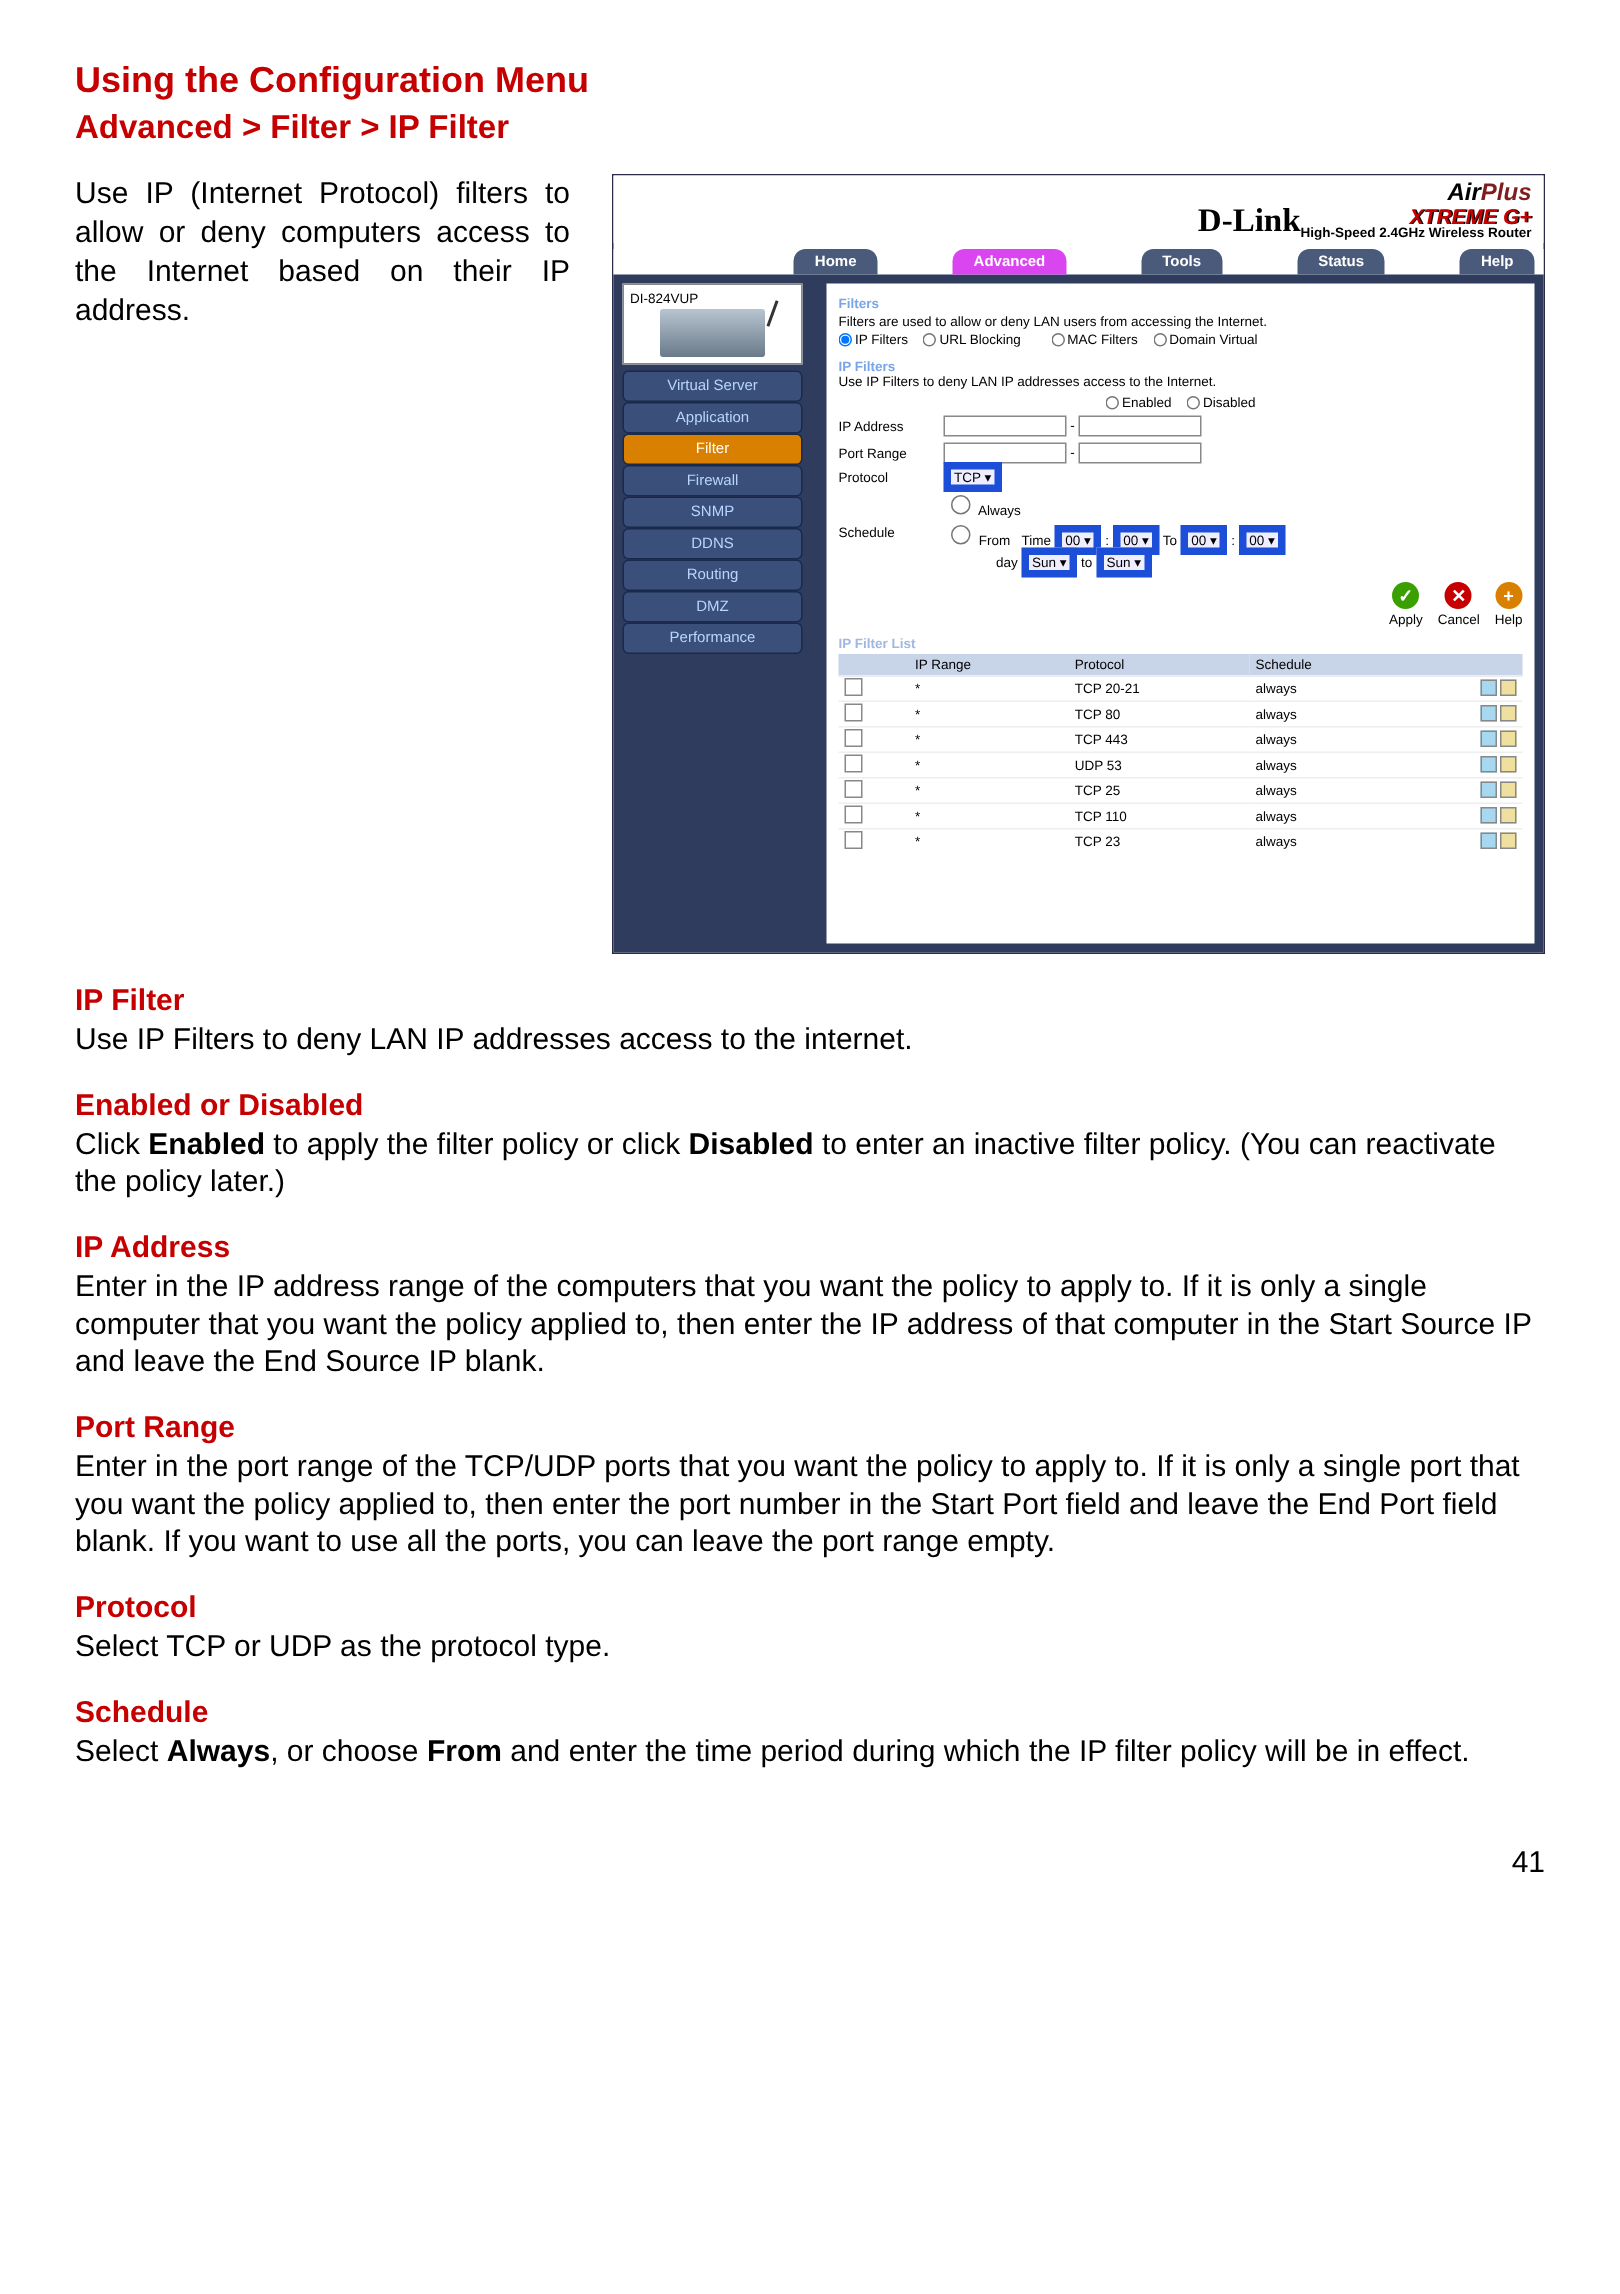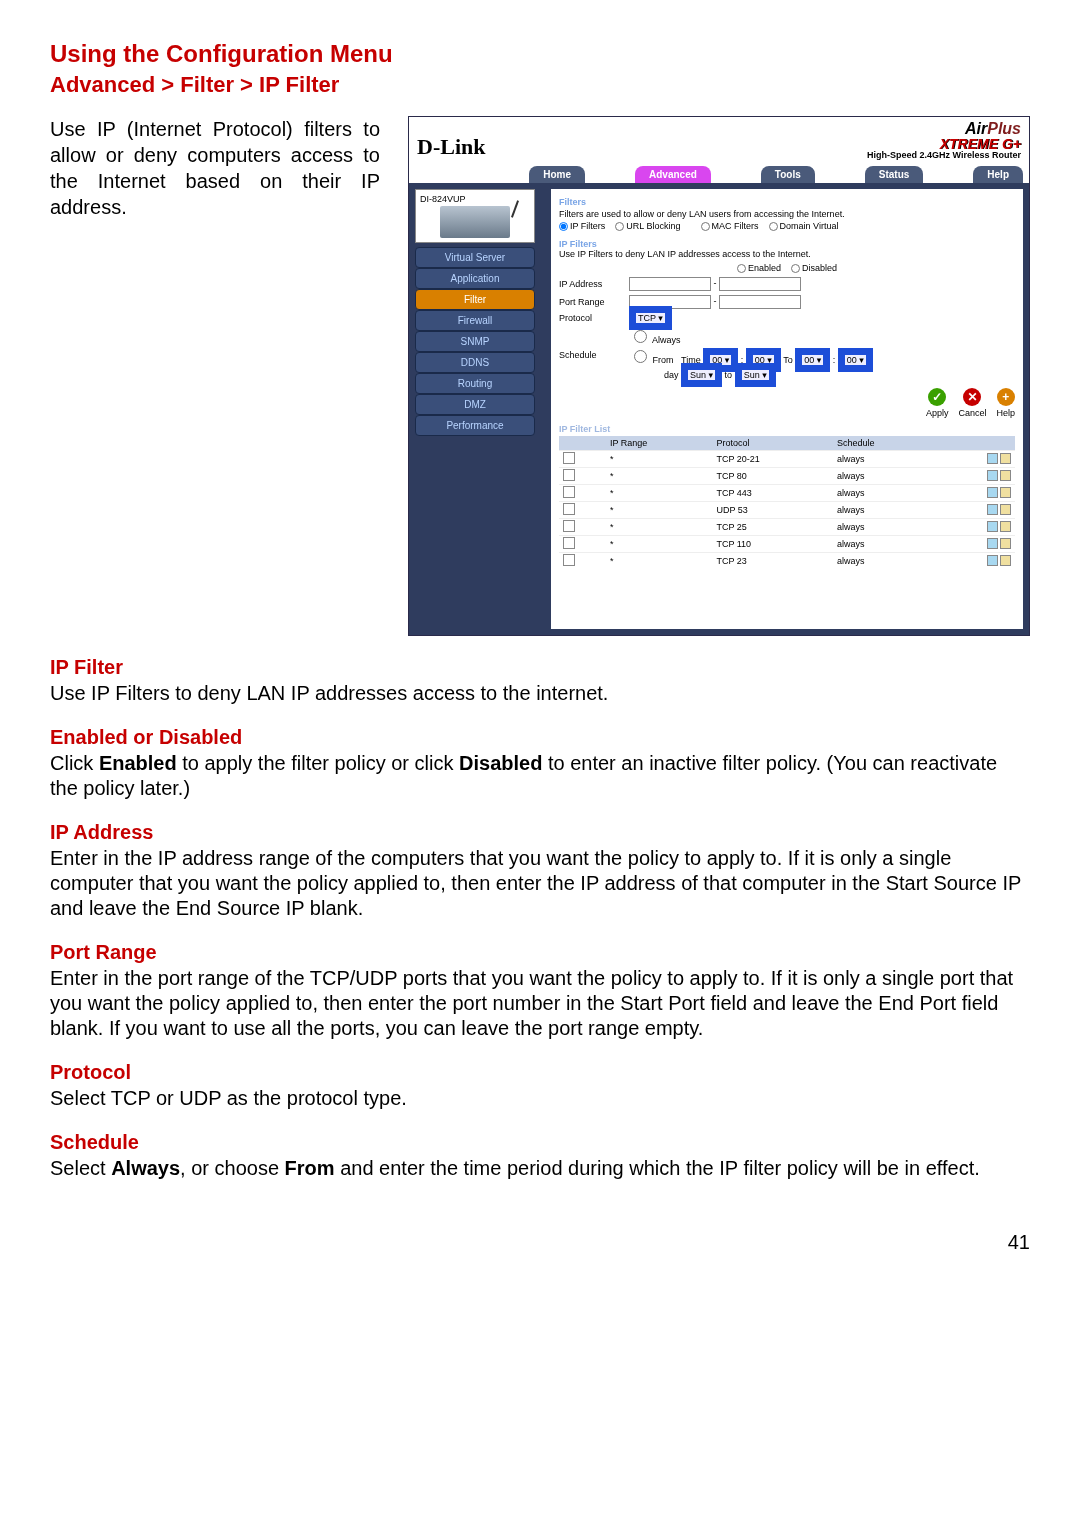--- a/index.html
+++ b/index.html
@@ -36,21 +36,21 @@
   }
   .screenshot {
     flex: 1;
     border: 1px solid #2a2a4a;
     background: #fff;
     font-size: 9px;
   }
   
   .sshot-header {
     display: flex;
-    justify-content: space-between;
+    justify-content: flex-end;
     align-items: flex-end;
     background: #fff;
     padding: 4px 8px 2px 8px;
   }
   .dlink-logo {
     font-family: Georgia, serif;
     font-weight: bold;
     font-size: 22px;
     color: #000;
   }
@@ -145,21 +145,21 @@
     margin-top: 4px;
     align-items: center;
   }
   .mini-input {
     width: 80px; height: 12px;
     border: 1px solid #888;
     display: inline-block;
     vertical-align: middle;
   }
   .sel {
-    border: 7px solid #1d4ed8;
+    border: 5px solid #1d4ed8;
     font-size: 9px;
     padding: 0 2px;
     background: #eef;
   }
   .sched-cell { line-height: 1.6; }
   .action-row {
     display: flex;
     justify-content: flex-end;
     gap: 10px;
     margin: 6px 0;

